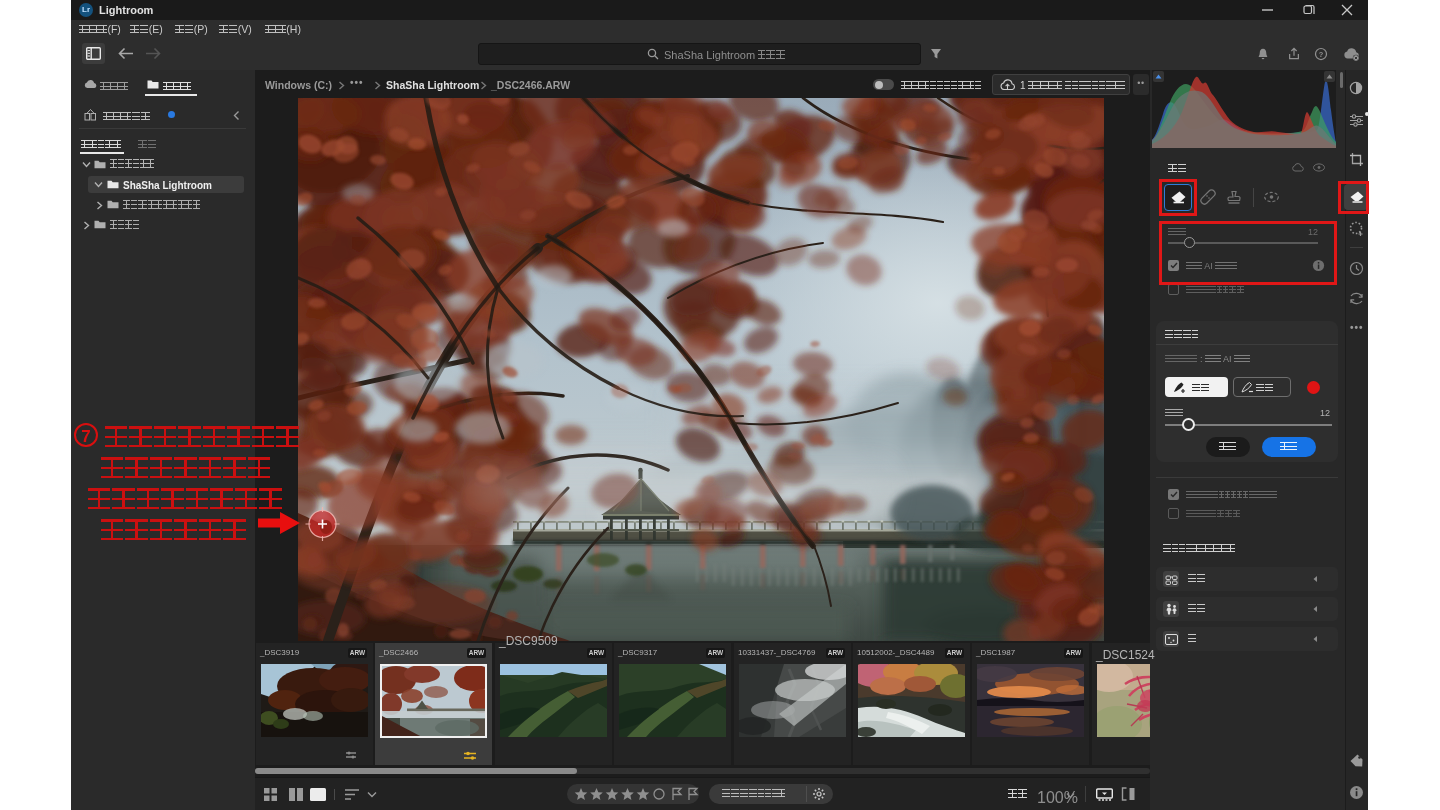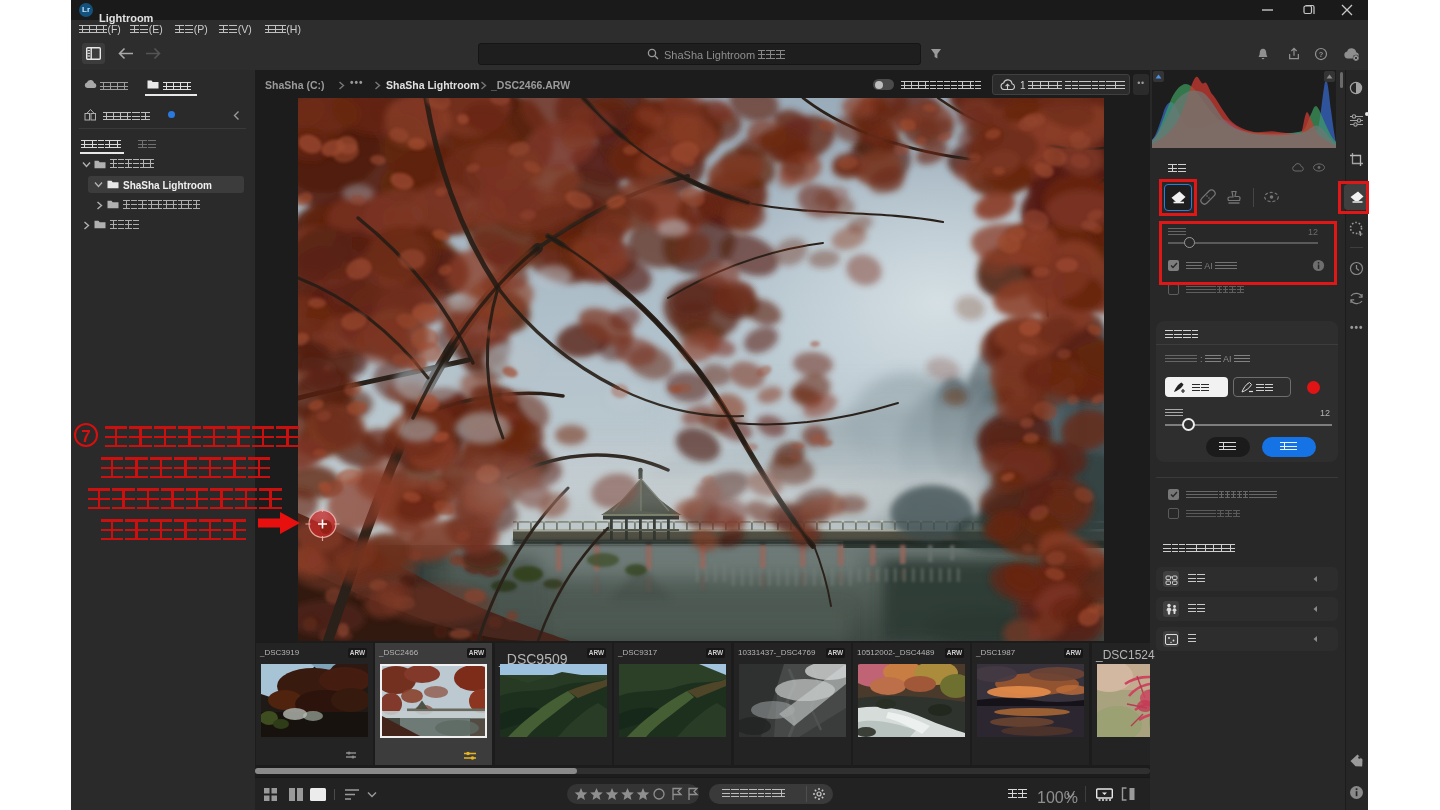--- a/index.html
+++ b/index.html
@@ -23,21 +23,21 @@
 </style></head><body>
 <div id="win"></div>
 <div id="title"></div>
 <div id="menub"></div>
 <div id="lpanel"></div>
 <div id="rpanel"></div>
 <div id="rstrip"></div>
 <div class="ab" style="left:79px;top:3px;width:14px;height:14px;background:#14527e;border-radius:7px;">
     <div style="color:#bfe0ff;font-size:8px;font-weight:bold;text-align:center;line-height:14px">Lr</div>
   </div>
-<div class="ab" style="left:99px;top:12px;color:#e2e2e2;font-size:11px;font-weight:600">Lightroom</div>
+<div class="ab" style="left:99px;top:4px;color:#e2e2e2;font-size:11px;font-weight:600">Lightroom</div>
 <svg class="ab" style="left:1260px;top:4px" width="100" height="12" viewBox="0 0 100 12">
     <line x1="2" y1="6" x2="13" y2="6" stroke="#c8c8c8" stroke-width="1.4"></line>
     <rect x="44" y="2" width="7.5" height="7.5" rx="1.5" fill="none" stroke="#c8c8c8" stroke-width="1.2"></rect>
     <path d="M45.5 1.5 h7 a1.5 1.5 0 0 1 1.5 1.5 v7" fill="none" stroke="#c8c8c8" stroke-width="1.2"></path>
     <path d="M82 1 L92 11 M92 1 L82 11" stroke="#c8c8c8" stroke-width="1.3"></path>
   </svg>
 <div class="ab jt" style="left:79px;top:23px;color:#cccccc;font-size:10.5px"><i class="n"></i><i class="n"></i><i class="n"></i><i class="n"></i>(F)</div>
 <div class="ab jt" style="left:130px;top:23px;color:#cccccc;font-size:10.5px"><i></i><i></i>(E)</div>
 <div class="ab jt" style="left:175px;top:23px;color:#cccccc;font-size:10.5px"><i></i><i></i>(P)</div>
 <div class="ab jt" style="left:219px;top:23px;color:#cccccc;font-size:10.5px"><i></i><i></i>(V)</div>
@@ -128,21 +128,21 @@
     <path d="M0.5 0.8 h4 l1.2 1.4 h5.8 v6 h-11 Z" fill="#b0b0b0"></path>
   </svg>
 <div class="ab jt" style="left:123px;top:199px;color:#b8b8b8;font-size:11px;letter-spacing:.5px"><i class="n"></i><i class="n"></i><i></i><i class="n"></i><i class="n"></i><i class="n"></i><i class="n"></i><i class="n"></i><i class="n"></i><i class="n"></i></div>
 <svg class="ab" style="left:83px;top:221px" width="7" height="9" viewBox="0 0 7 9">
     <path d="M1.5 1 L5.5 4.5 L1.5 8" fill="none" stroke="#b0b0b0" stroke-width="1.4"></path>
   </svg>
 <svg class="ab" style="left:94px;top:220px" width="12" height="9" viewBox="0 0 12 9">
     <path d="M0.5 0.8 h4 l1.2 1.4 h5.8 v6 h-11 Z" fill="#b0b0b0"></path>
   </svg>
 <div class="ab jt" style="left:110px;top:219px;color:#b8b8b8;font-size:11px;letter-spacing:1px"><i class="n"></i><i class="n"></i><i class="n"></i><i class="n"></i></div>
-<div class="ab b" style="left:265px;top:79px;color:#9a9a9a;font-size:10.5px">ShaSha (C:)</div>
+<div class="ab b" style="left:265px;top:79px;color:#9a9a9a;font-size:10.5px">Windows (C:)</div>
 <svg class="ab" style="left:338px;top:81px" width="7" height="9" viewBox="0 0 7 9">
     <path d="M1.5 1 L5.5 4.5 L1.5 8" fill="none" stroke="#777" stroke-width="1.4"></path>
   </svg>
 <div class="ab b" style="left:350px;top:77px;color:#9a9a9a;font-size:10px;letter-spacing:1px">•••</div>
 <svg class="ab" style="left:374px;top:81px" width="7" height="9" viewBox="0 0 7 9">
     <path d="M1.5 1 L5.5 4.5 L1.5 8" fill="none" stroke="#777" stroke-width="1.4"></path>
   </svg>
 <div class="ab b" style="left:386px;top:79px;color:#e0e0e0;font-size:10.5px">ShaSha Lightroom</div>
 <svg class="ab" style="left:480px;top:81px" width="7" height="9" viewBox="0 0 7 9">
     <path d="M1.5 1 L5.5 4.5 L1.5 8" fill="none" stroke="#777" stroke-width="1.4"></path>
@@ -1282,21 +1282,21 @@
       <rect x="25" y="42.5" width="82" height="2.6" fill="#68685c"></rect>
       <path d="M40 34.5 L46 43 H34 Z" fill="#4e5246"></path>
       <rect x="0" y="52" width="107" height="21" fill="#6e7a75"></rect>
       <rect x="0" y="52" width="18" height="21" fill="#434a42"></rect>
       <rect x="88" y="53" width="19" height="20" fill="#4e4036" opacity="0.8"></rect>
       <path d="M0 73 L0 50 C14 57 28 65 44 73 Z" fill="#43241b"></path>
       <ellipse cx="75" cy="62" rx="22" ry="8" fill="#5d6a64" opacity="0.8"></ellipse>
     </svg>
   </div>
 <div class="ab" style="left:495px;top:643px;width:117px;height:122px;background:#232323"></div>
-<div class="ab" style="left:499px;top:651px;color:#b5b5b5;font-size:14px">_DSC9509</div>
+<div class="ab" style="left:499px;top:634px;color:#b5b5b5;font-size:12px">_DSC9509</div>
 <div class="ab" style="left:587px;top:648px;width:19px;height:10px;background:#161616;border-radius:2px;color:#cccccc;font-size:6.5px;font-weight:bold;text-align:center;line-height:10px">ARW</div>
 <div class="ab" style="left:500px;top:664px;width:107px;height:74px;overflow:hidden">
     <svg width="107" height="73" viewBox="0 0 107 73" preserveAspectRatio="none">
       <rect width="107" height="73" fill="#2c4028"></rect>
       <rect width="107" height="11" fill="#9cc2e0"></rect>
       <path d="M0 11 L28 19 L62 8 L107 15 V73 H0 Z" fill="#263a24"></path>
       <path d="M0 32 C20 24 40 30 60 22 C80 16 95 20 107 15 V73 H0 Z" fill="#1d301e"></path>
       <path d="M8 73 C24 56 44 40 68 27 L75 33 C58 47 38 60 27 73 Z" fill="#4a6436" opacity="0.9"></path>
       <path d="M58 73 C68 61 84 46 98 39 L107 45 V73 Z" fill="#283c26"></path>
       <path d="M68 27 C78 23 90 19 102 17 L107 15 L107 22 L78 34 Z" fill="#5d4c2c" opacity="0.8"></path>

